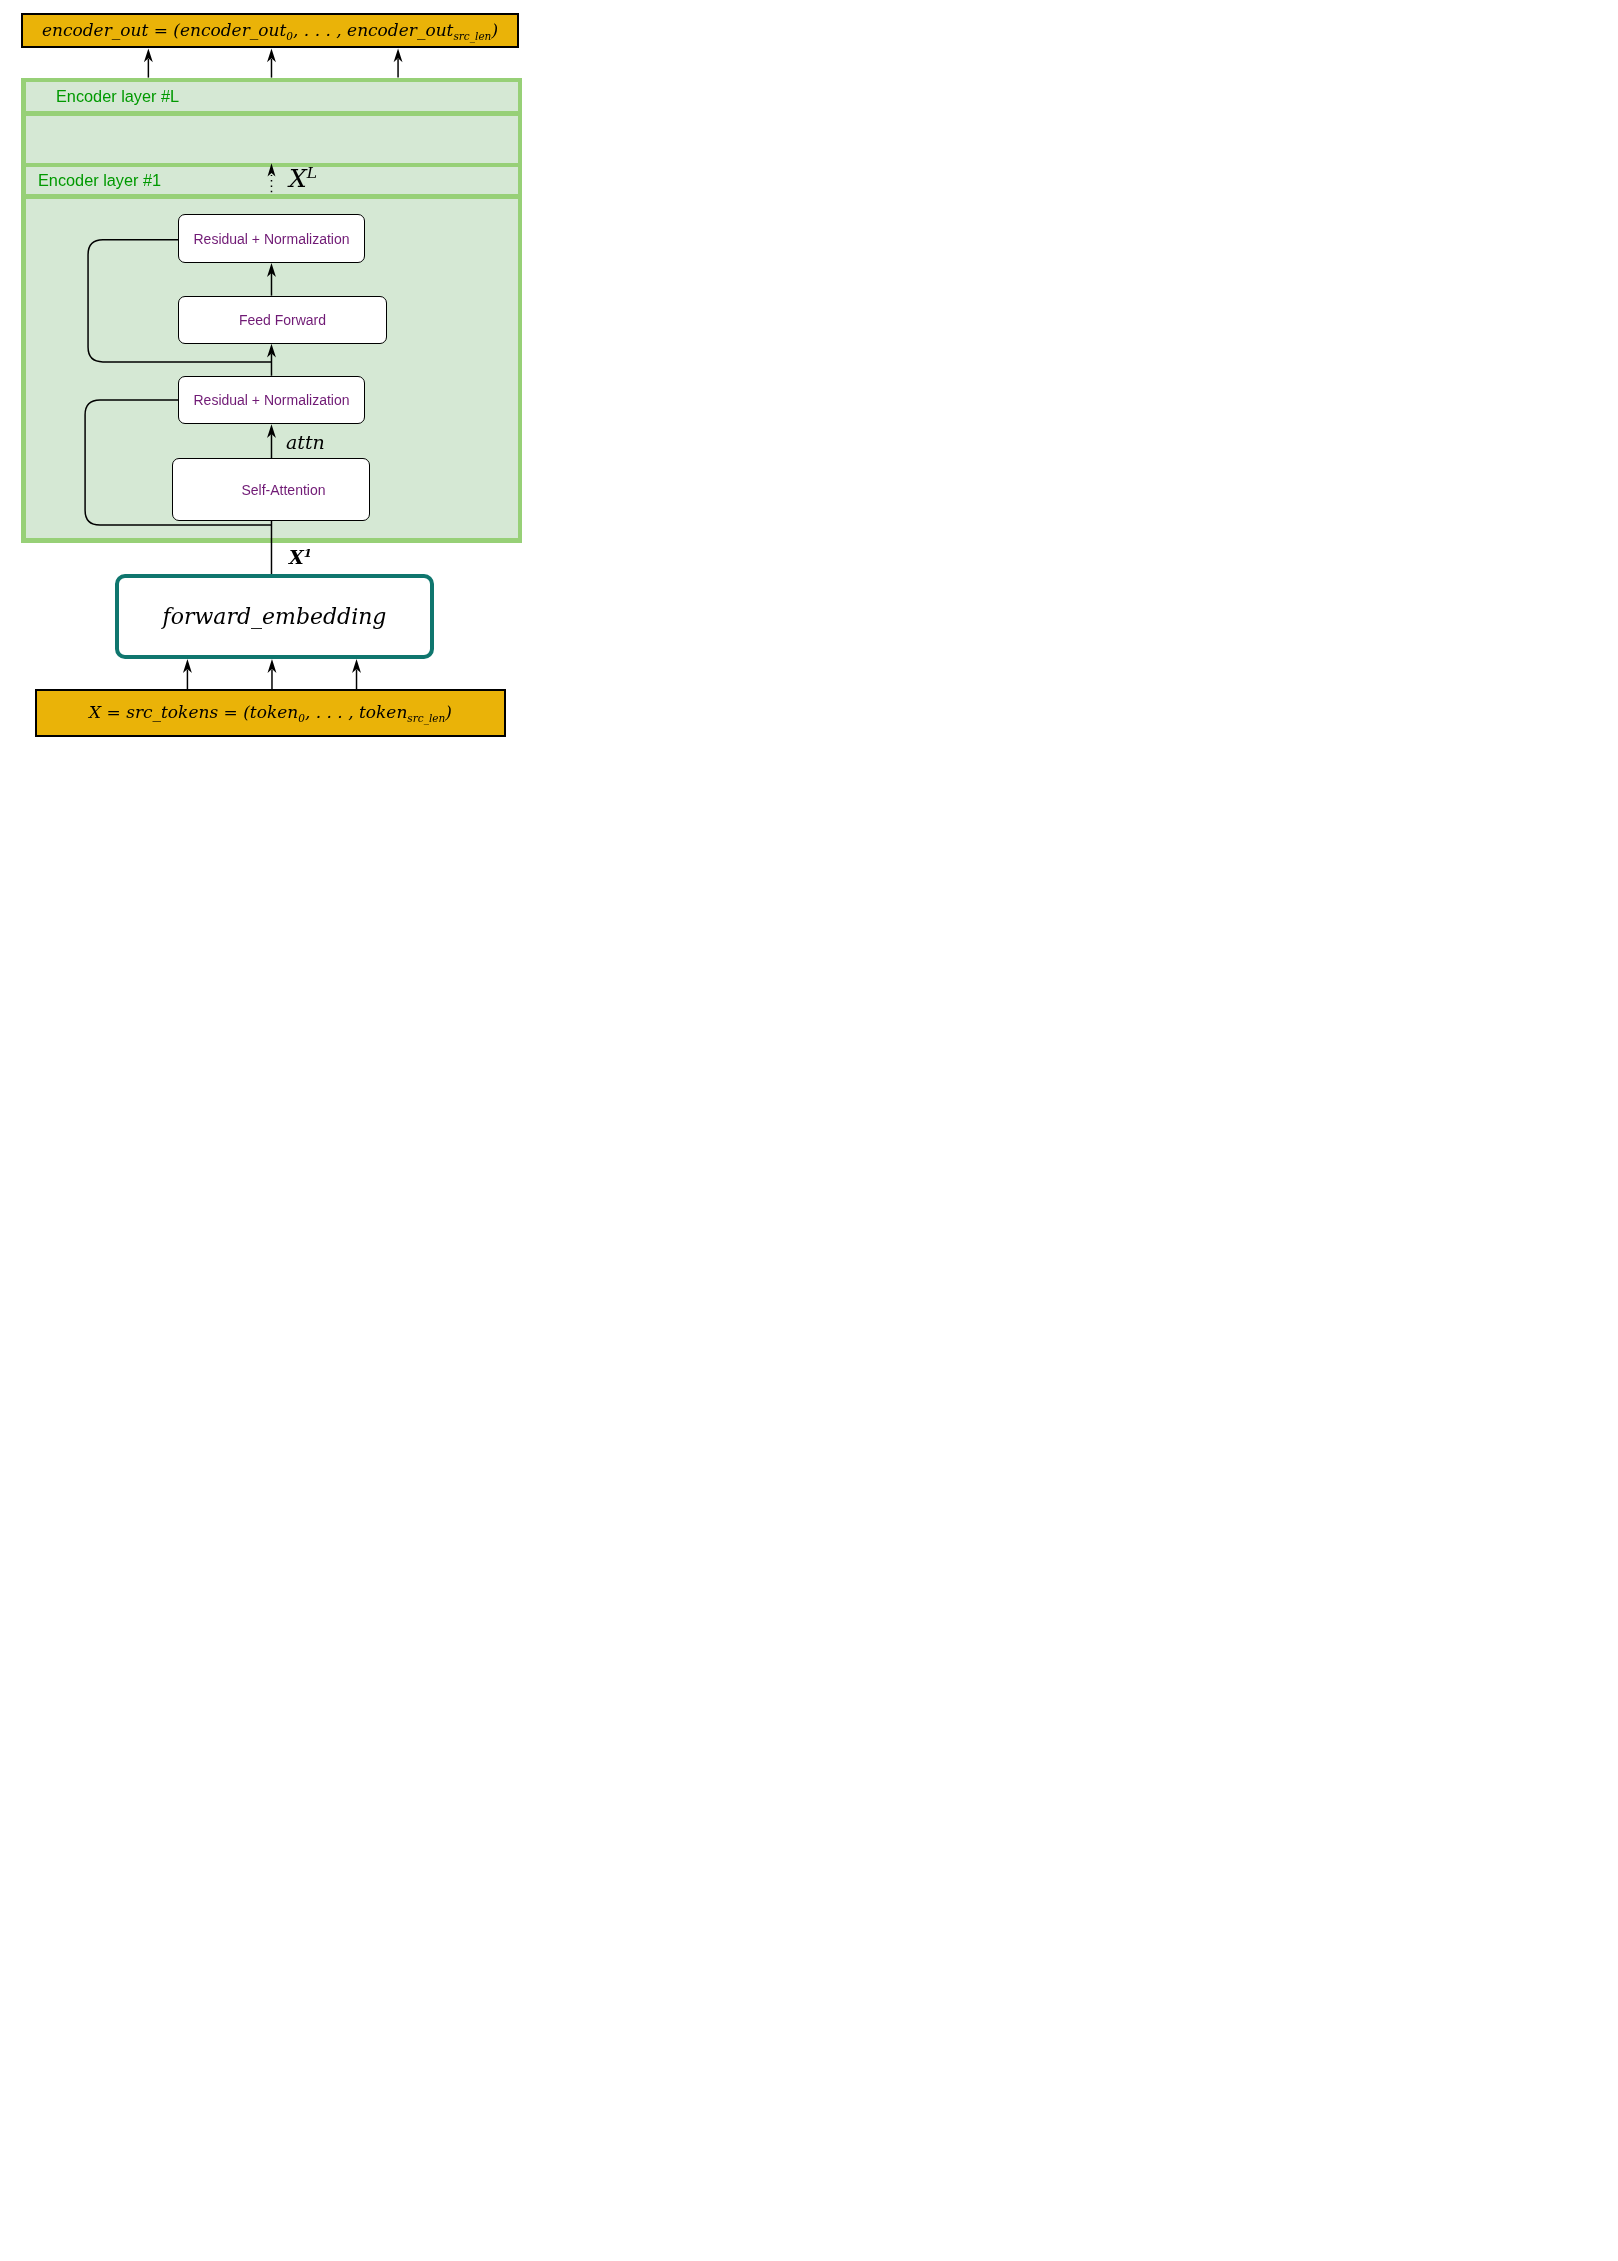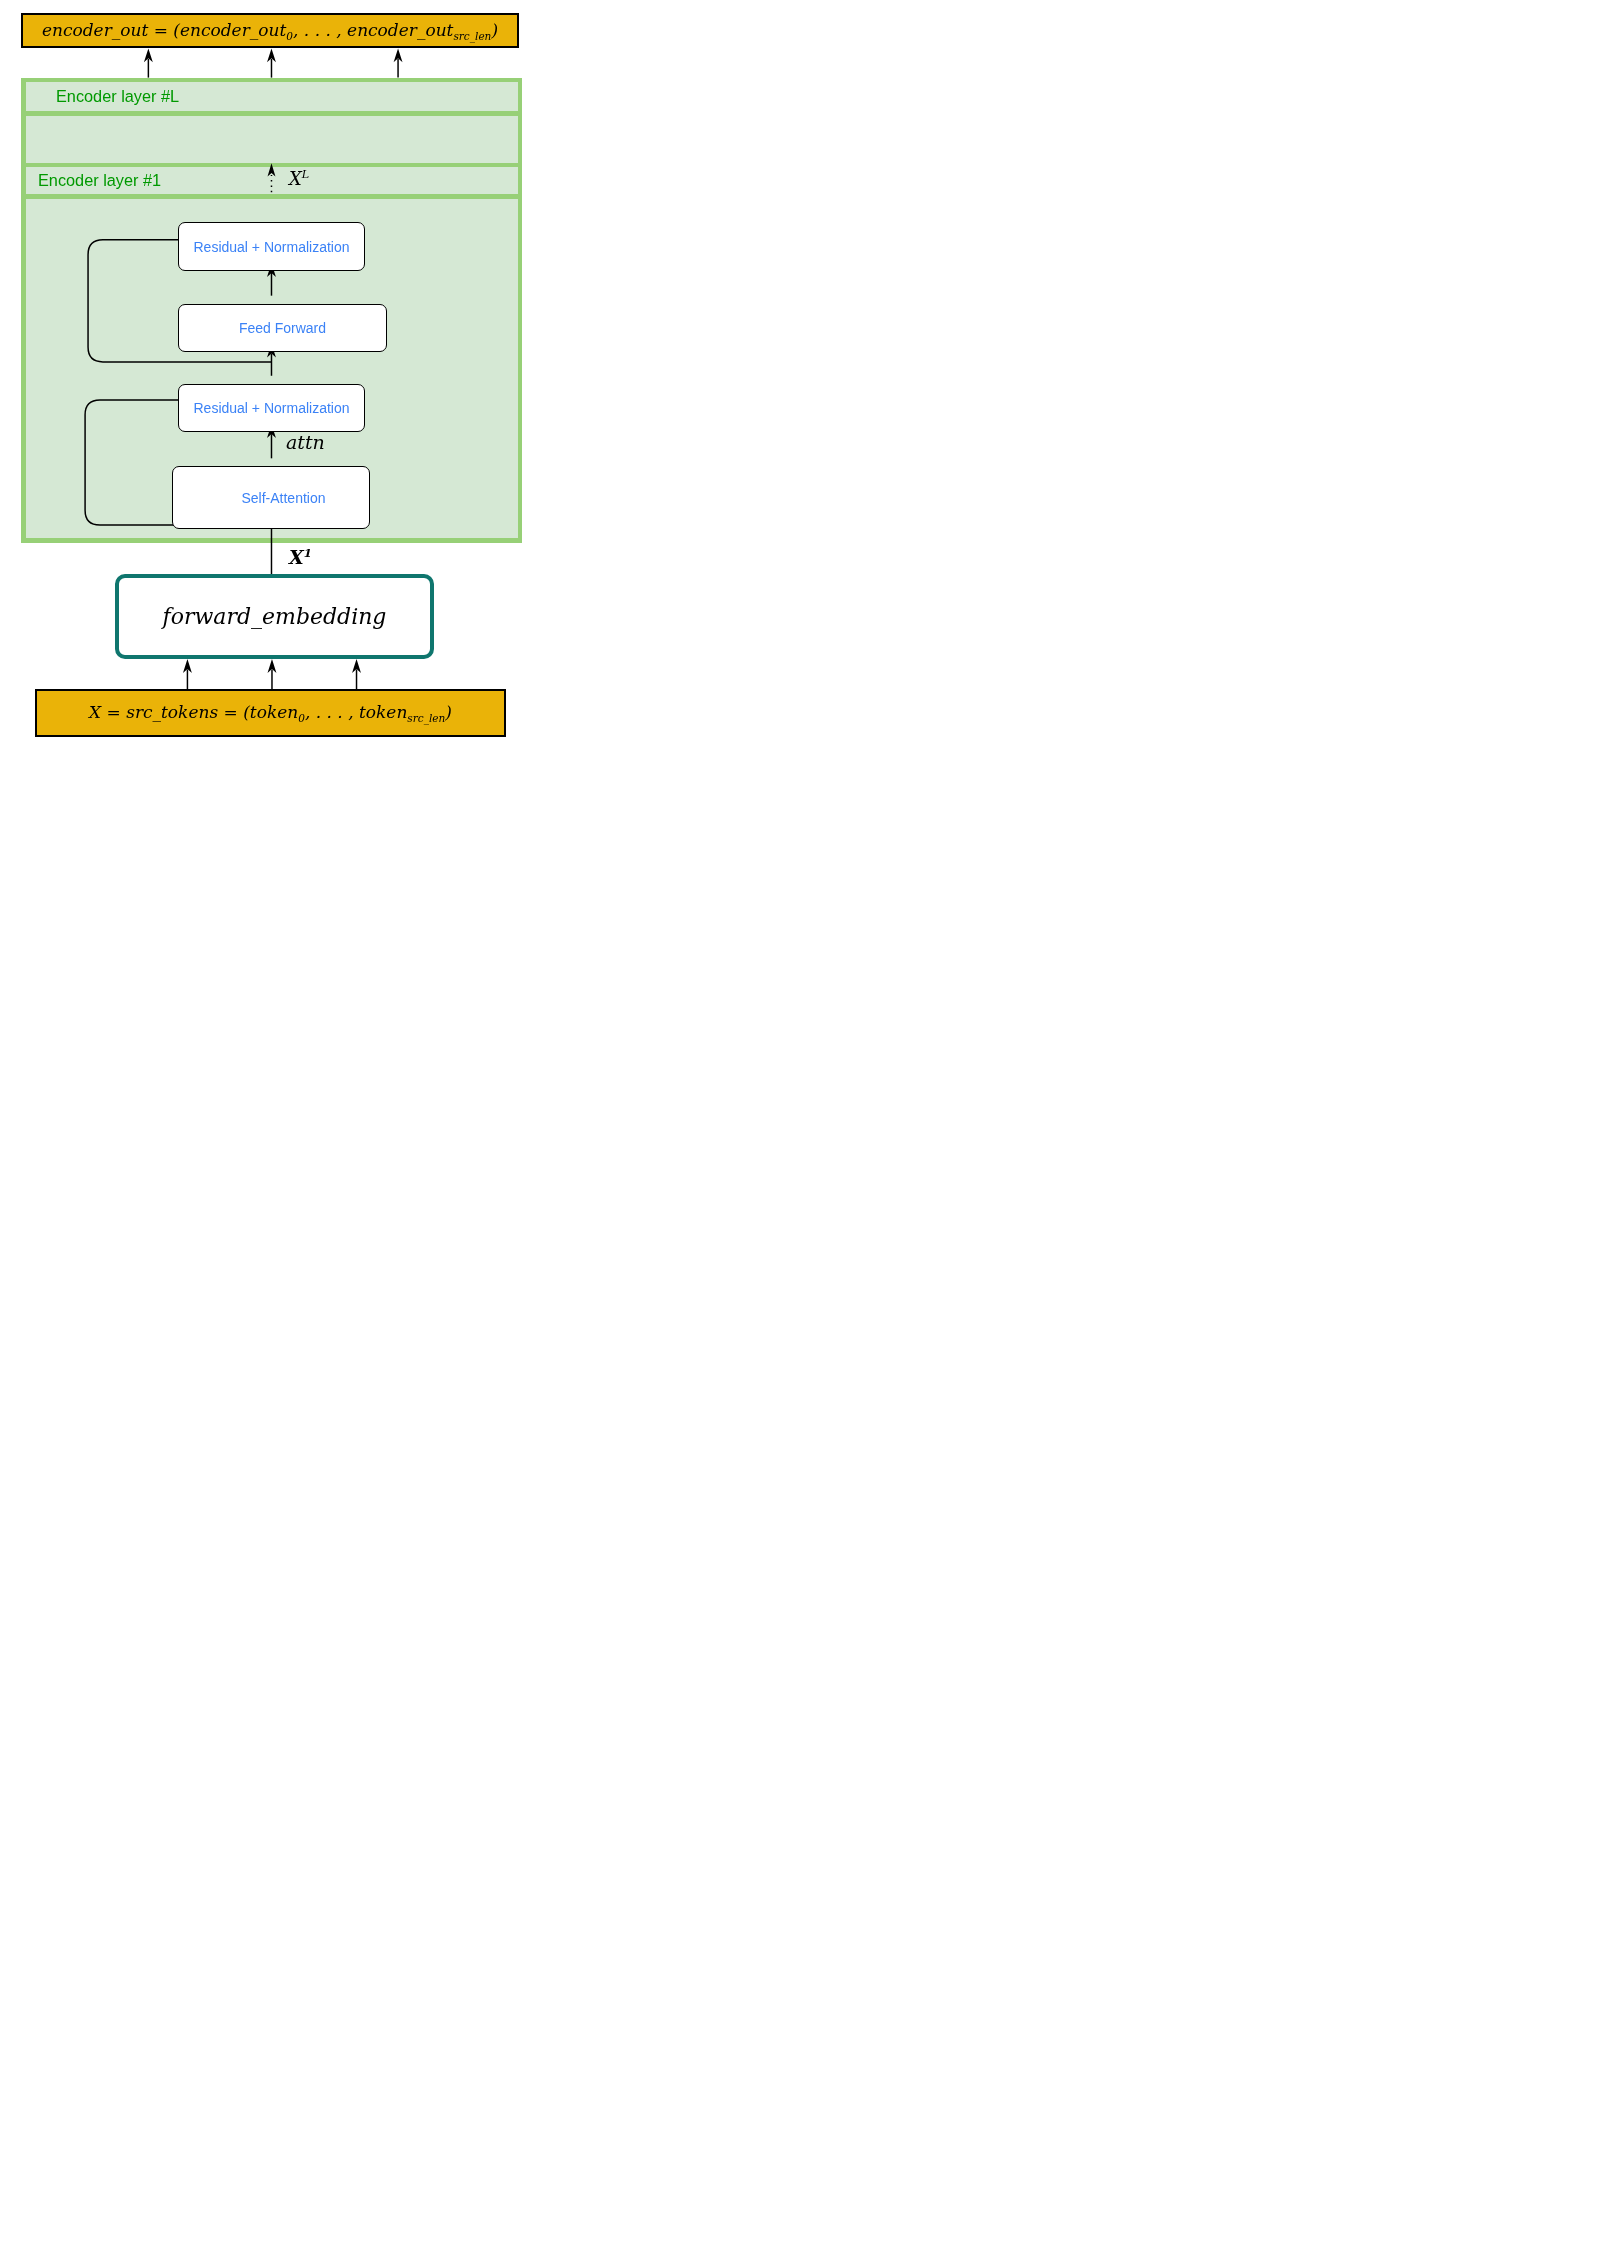--- a/index.html
+++ b/index.html
@@ -48,25 +48,24 @@
     z-index:6;
     white-space:nowrap;
   }
   
   .block{
     position:absolute;
     background:#ffffff;
     border:1.5px solid #000000;
     border-radius:7px;
     display:flex;align-items:center;justify-content:center;
-    font-size:14px;color:#3b82f6;
+    font-size:14px;color:#701a75;
     z-index:10;
     box-sizing:border-box;
     white-space:nowrap;
-    margin-top:8px;
   }
   #forward-embedding-block{
     position:absolute;
     left:115px;top:574px;width:319px;height:85px;
     background:#ffffff;border:4px solid #0f766e;border-radius:10px;
     display:flex;align-items:center;justify-content:center;
     z-index:10;box-sizing:border-box;
   }
   #forward-embedding-block .math{font-size:22px;}
   
@@ -97,21 +96,21 @@
 
   <div class="layer-strip" style="left:26px;top:82px;width:492px;height:29px;"></div>
   <div class="layer-strip" style="left:26px;top:116px;width:492px;height:47px;"></div>
   <div class="layer-strip" style="left:26px;top:167px;width:492px;height:27px;"></div>
   <div class="layer-strip" style="left:26px;top:199px;width:492px;height:339px;"></div>
 
   <div class="layer-label" style="left:56px;top:82px;height:29px;">Encoder layer #L</div>
   <div class="layer-label" style="left:38px;top:167px;height:27px;">Encoder layer #1</div>
 
   <div class="free-label" style="left:289px;top:163px;height:31px;">
-    <span class="math" style="font-size:18px;"><span>X</span><sup>L</sup></span>
+    <span class="math" style="font-size:25px;"><span>X</span><sup>L</sup></span>
   </div>
 
   <svg id="diagram-connections" viewBox="0 0 1092 1525" xmlns="http://www.w3.org/2000/svg">
 
     <line class="wire" x1="300" y1="157" x2="300" y2="119"></line>
     <polygon class="head" points="300,98 291,126 300,118 309,126"></polygon>
     <line class="wire" x1="549" y1="157" x2="549" y2="119"></line>
     <polygon class="head" points="549,98 540,126 549,118 558,126"></polygon>
     <line class="wire" x1="805" y1="157" x2="805" y2="119"></line>
     <polygon class="head" points="805,98 796,126 805,118 814,126"></polygon>

